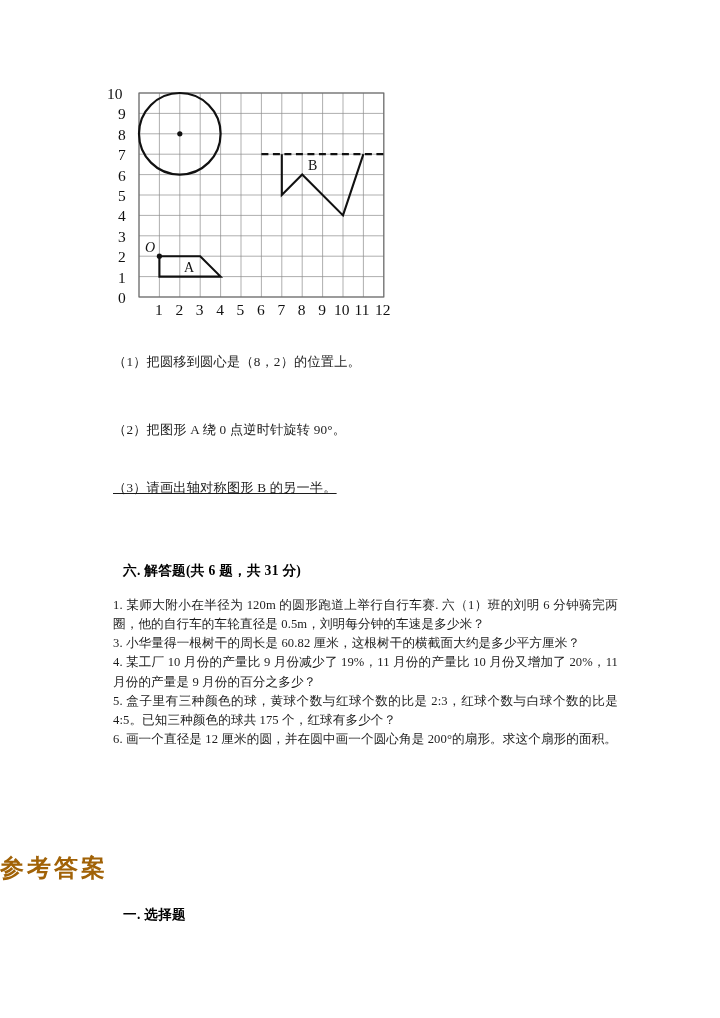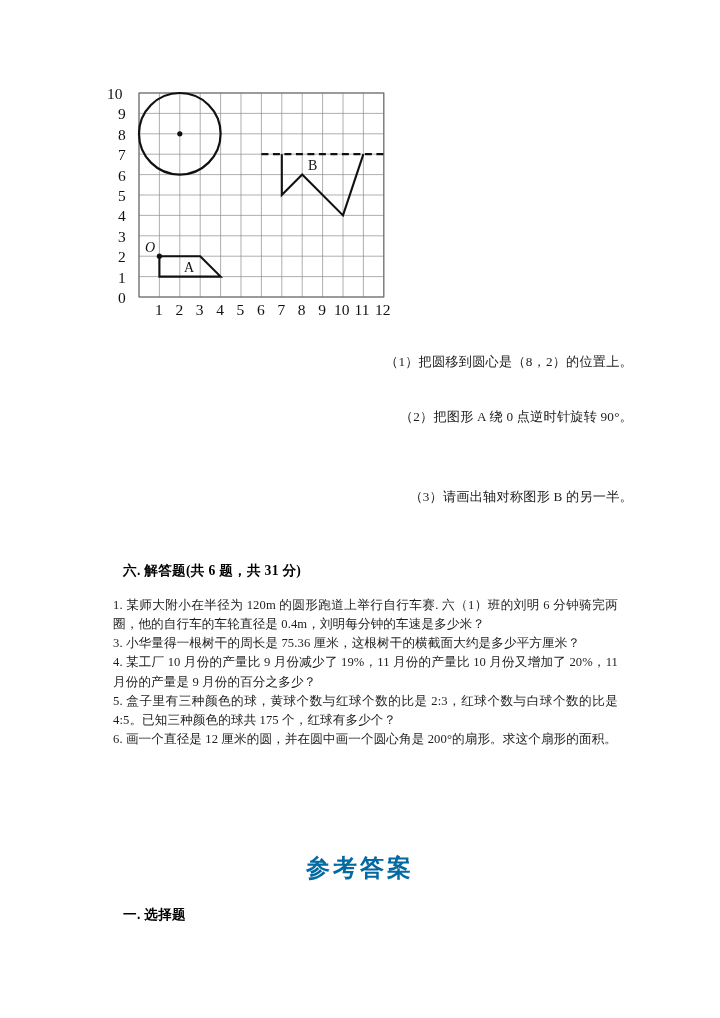--- a/index.html
+++ b/index.html
@@ -33,30 +33,29 @@
   .figure-svg {
     display: block;
   }
 
   
   .sub-questions {
     position: absolute;
     left: 113px;
     top: 352px;
     width: 520px;
-    text-align: right;
   }
   .sub-q {
     font-size: 13.2px;
     line-height: 1.5;
     letter-spacing: 0.2px;
     color: #1c1c1c;
   }
-  .sub-q.gap1 { margin-top: 35px; }
-  .sub-q.gap2 { margin-top: 60px; }
+  .sub-q.gap1 { margin-top: 48px; }
+  .sub-q.gap2 { margin-top: 38px; text-decoration: underline; }
 
   .section-heading {
     position: absolute;
     left: 123px;
     font-weight: bold;
     font-size: 13.6px;
     letter-spacing: 0.3px;
     color: #000000;
   }
   #sec-six { top: 562px; }
@@ -74,25 +73,24 @@
     letter-spacing: 0.1px;
     text-align: justify;
     color: #1c1c1c;
   }
 
   .answers-title {
     position: absolute;
     left: 0;
     right: 0;
     top: 852px;
-    text-align: center;
     font-size: 24px;
     font-weight: bold;
     letter-spacing: 3px;
-    color: #0369a1;
+    color: #a16207;
   }
 
   .grid-line { stroke: #8c8c8c; stroke-width: 0.7; }
   .grid-border { stroke: #6b6b6b; stroke-width: 1.1; fill: none; }
   .shape-stroke { stroke: #111111; stroke-width: 2.1; fill: none;
                   stroke-linejoin: miter; stroke-linecap: butt; }
   .circle-stroke { stroke: #111111; stroke-width: 2.2; fill: none; }
   .dash-stroke { stroke: #111111; stroke-width: 2.2; fill: none;
                  stroke-dasharray: 7 4.5; }
   .axis-num { font-family: "Liberation Serif", serif; font-size: 15.5px;
@@ -187,22 +185,22 @@
 
   <div class="sub-questions">
     <div class="sub-q">（1）把圆移到圆心是（8，2）的位置上。</div>
     <div class="sub-q gap1">（2）把图形 A 绕 0 点逆时针旋转 90°。</div>
     <div class="sub-q gap2">（3）请画出轴对称图形 B 的另一半。</div>
   </div>
 
   <div class="section-heading" id="sec-six">六. 解答题(共 6 题，共 31 分)</div>
 
   <div class="problem-list">
-    <div class="problem">1. 某师大附小在半径为 120m 的圆形跑道上举行自行车赛. 六（1）班的刘明 6 分钟骑完两圈，他的自行车的车轮直径是 0.4m，刘明每分钟的车速是多少米？</div>
-    <div class="problem">3. 小华量得一根树干的周长是 75.36 厘米，这根树干的横截面大约是多少平方厘米？</div>
+    <div class="problem">1. 某师大附小在半径为 120m 的圆形跑道上举行自行车赛. 六（1）班的刘明 6 分钟骑完两圈，他的自行车的车轮直径是 0.5m，刘明每分钟的车速是多少米？</div>
+    <div class="problem">3. 小华量得一根树干的周长是 60.82 厘米，这根树干的横截面大约是多少平方厘米？</div>
     <div class="problem">4. 某工厂 10 月份的产量比 9 月份减少了 19%，11 月份的产量比 10 月份又增加了 20%，11 月份的产量是 9 月份的百分之多少？</div>
     <div class="problem">5. 盒子里有三种颜色的球，黄球个数与红球个数的比是 2:3，红球个数与白球个数的比是 4:5。已知三种颜色的球共 175 个，红球有多少个？</div>
     <div class="problem">6. 画一个直径是 12 厘米的圆，并在圆中画一个圆心角是 200°的扇形。求这个扇形的面积。</div>
   </div>
 
   <div class="answers-title">参考答案</div>
 
   <div class="section-heading" id="sec-one">一. 选择题</div>
 
 </div>

